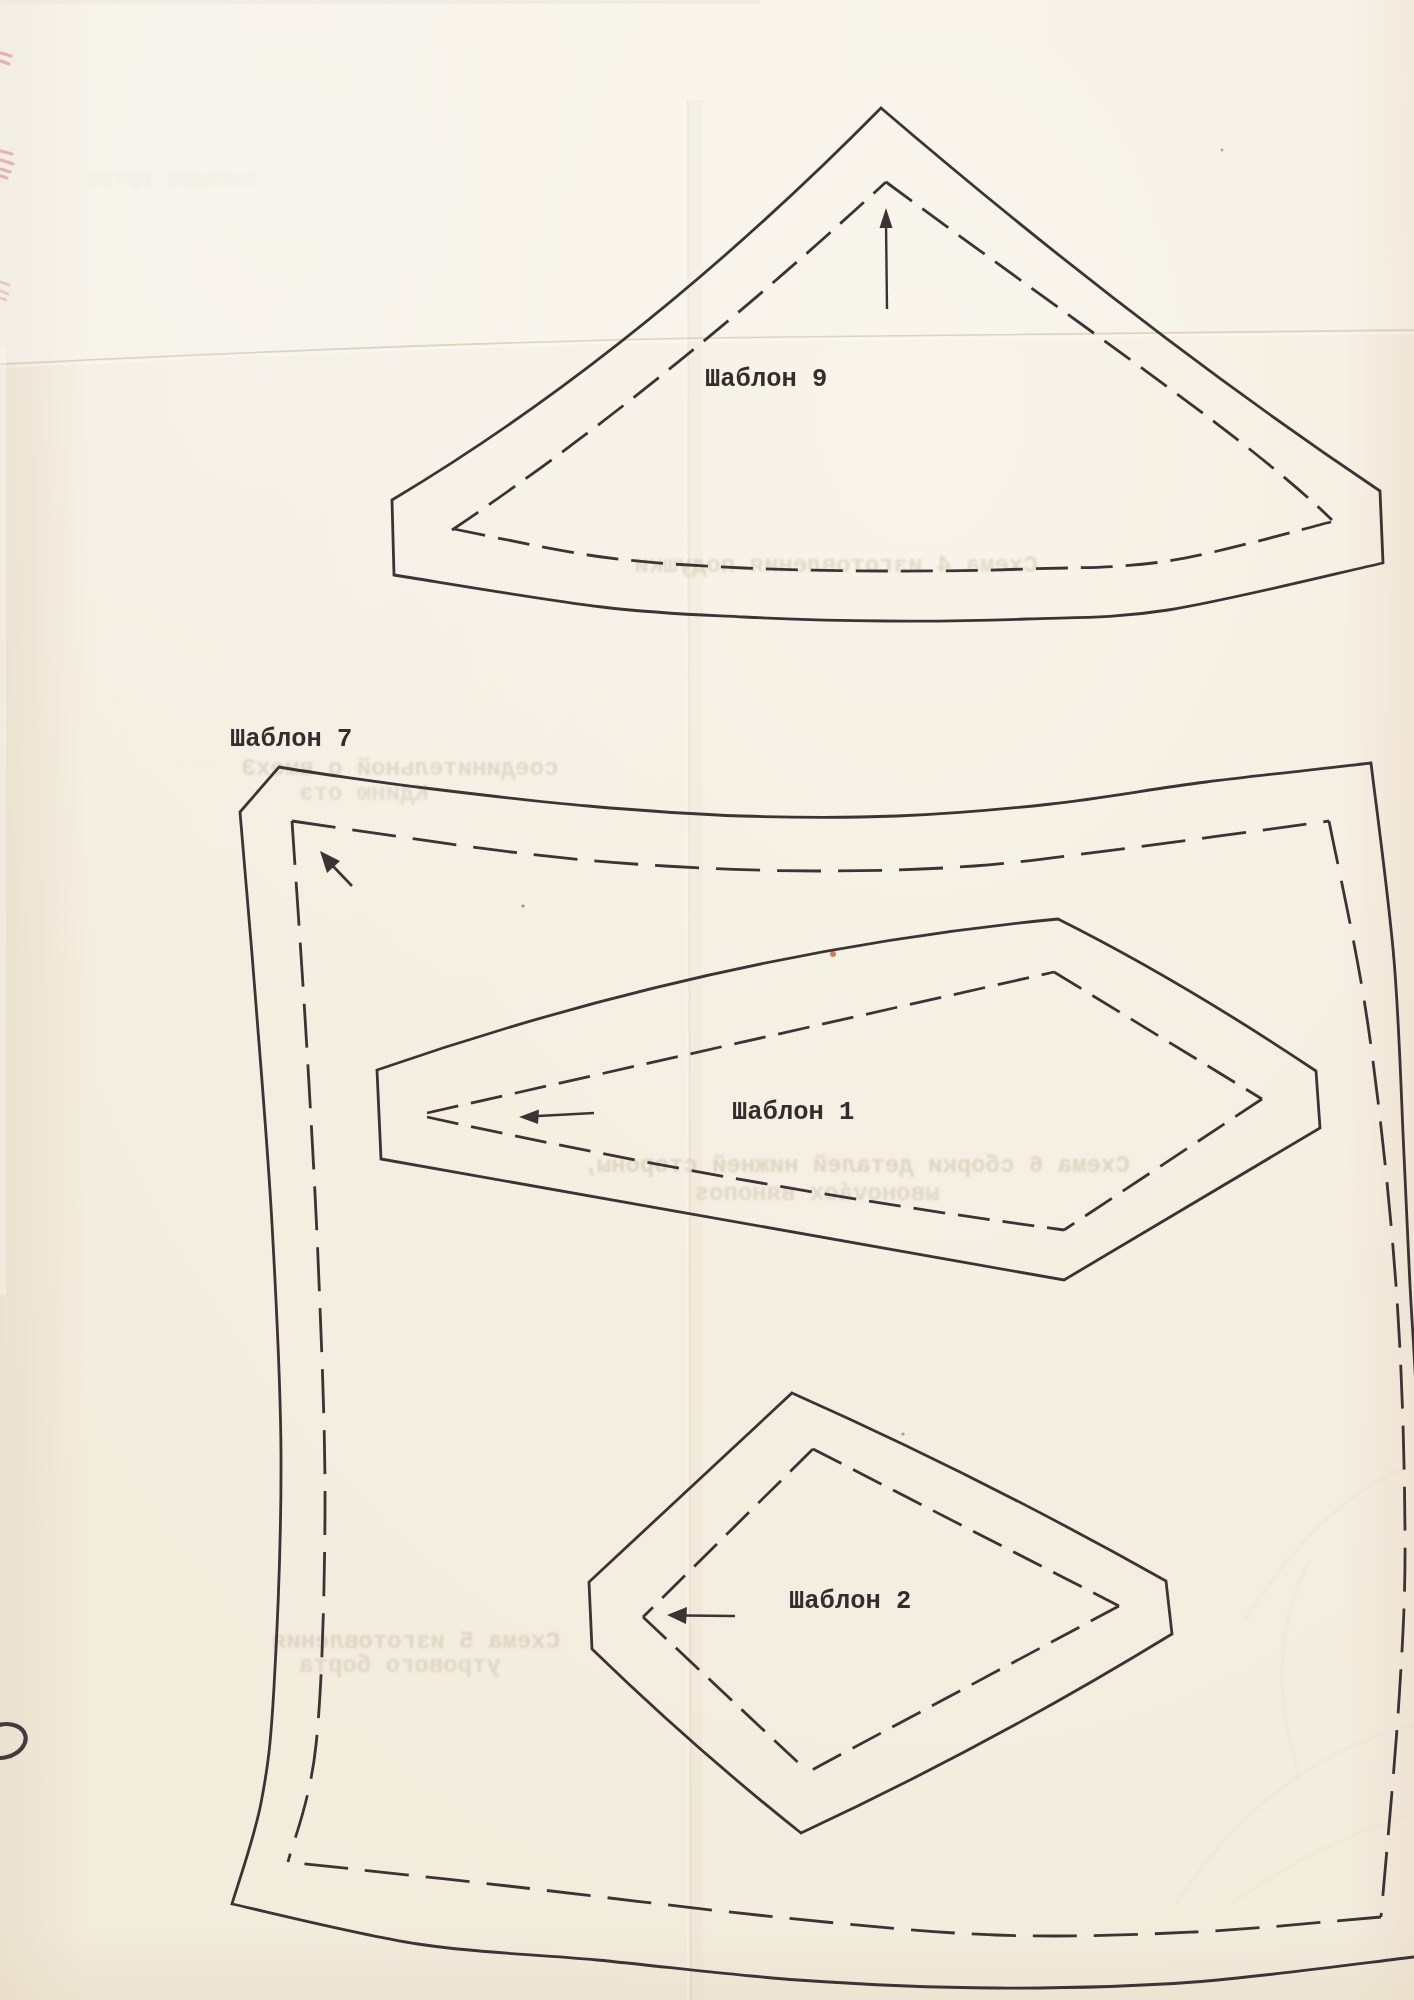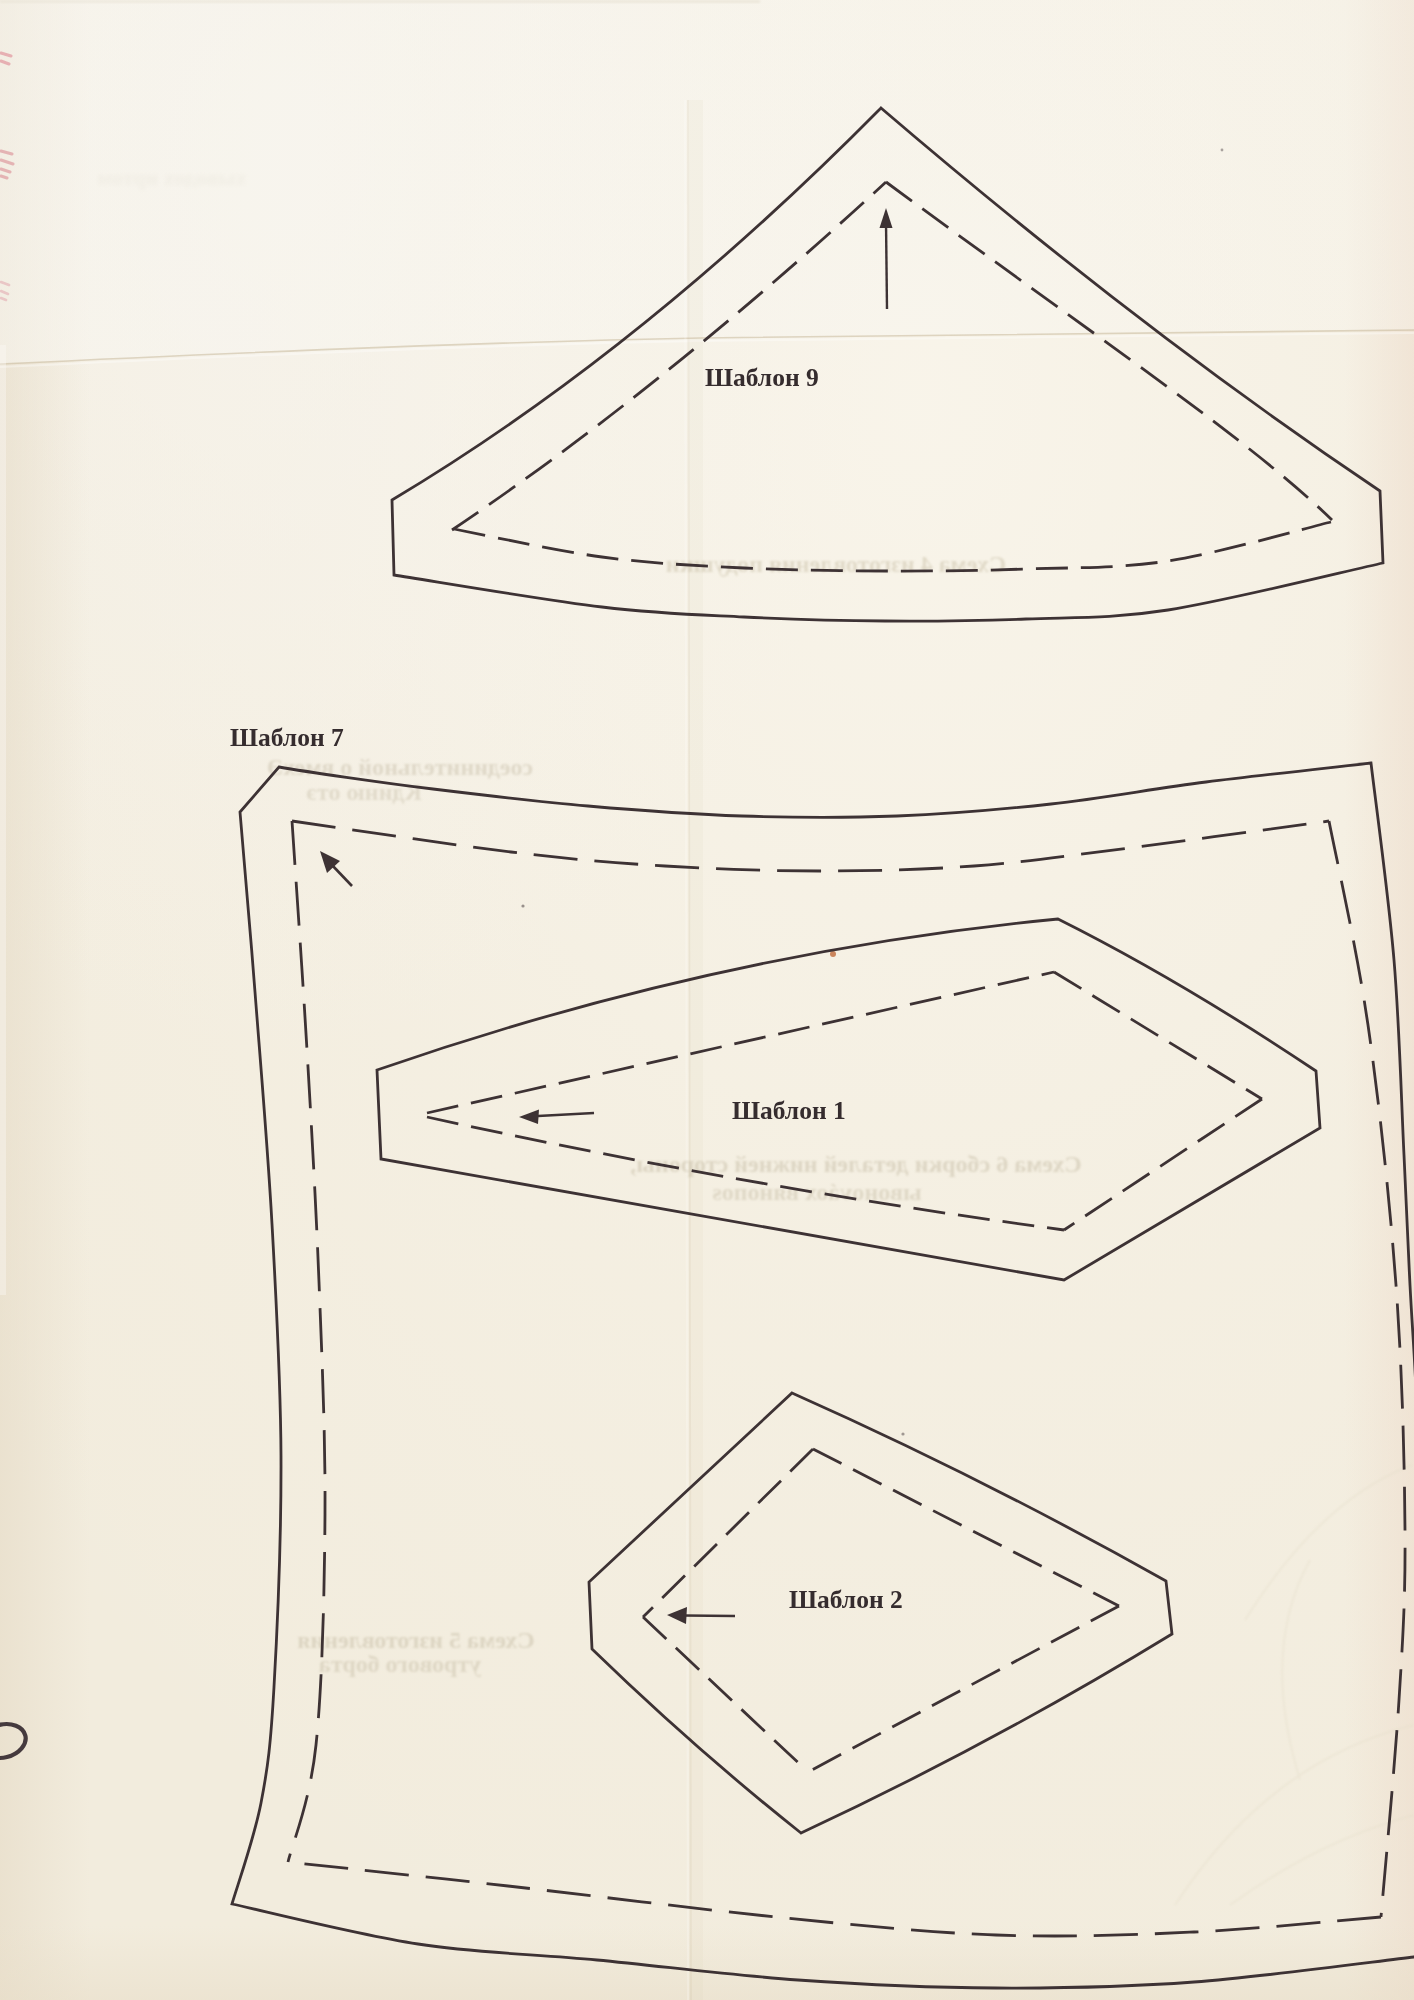--- a/index.html
+++ b/index.html
@@ -1,16 +1,16 @@
 <!DOCTYPE html>
 <html><head>
 <meta charset="utf-8">
 <style>
   html,body{margin:0;padding:0;background:#efe9db;}
-  #page{position:relative;width:1414px;height:2000px;overflow:hidden;font-family:Liberation Serif, serif;}
+  #page{position:relative;width:1414px;height:2000px;overflow:hidden;font-family:Liberation Mono, monospace;}
   svg{display:block;}
 </style>
 </head>
 <body>
 <div id="page">
 <svg width="1414" height="2000" viewBox="0 0 1414 2000" xmlns="http://www.w3.org/2000/svg">
 <defs>
   <radialGradient id="hl1" cx="0.65" cy="0.2" r="0.85">
     <stop offset="0" stop-color="#f9f5eb" stop-opacity="0.9"></stop>
     <stop offset="0.55" stop-color="#f9f5eb" stop-opacity="0.3"></stop>

